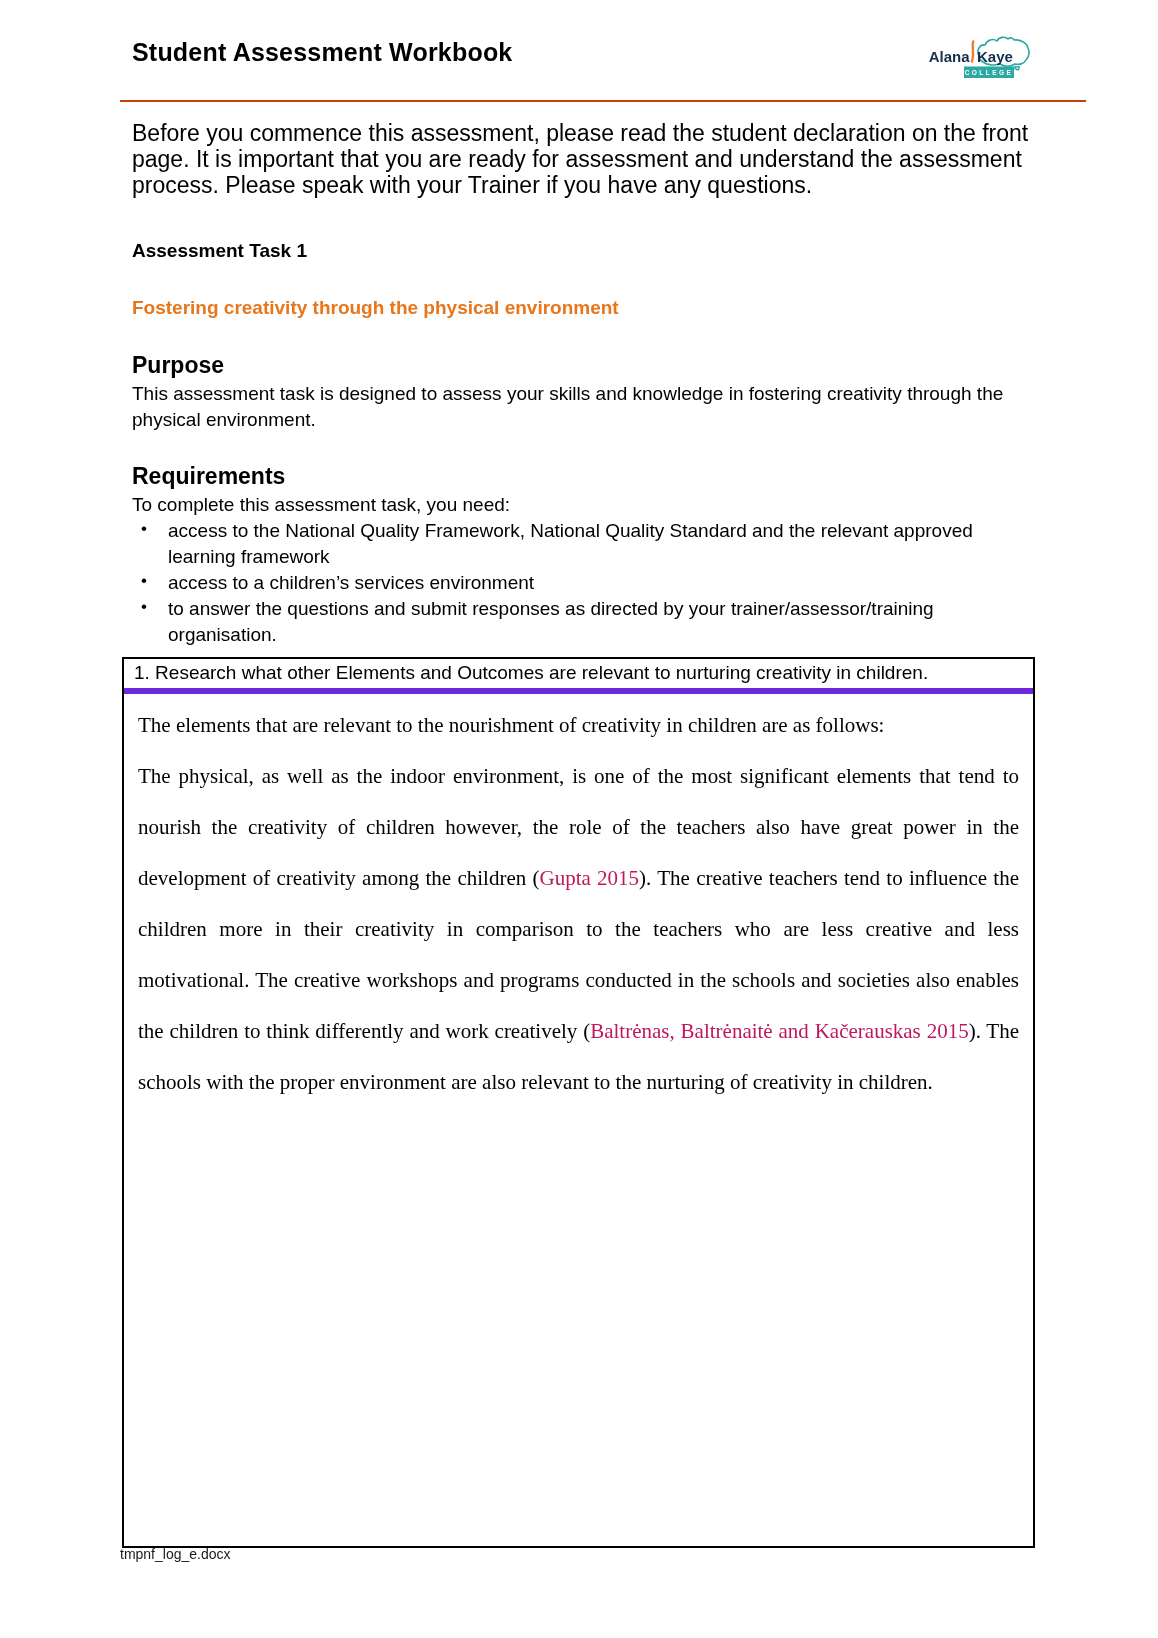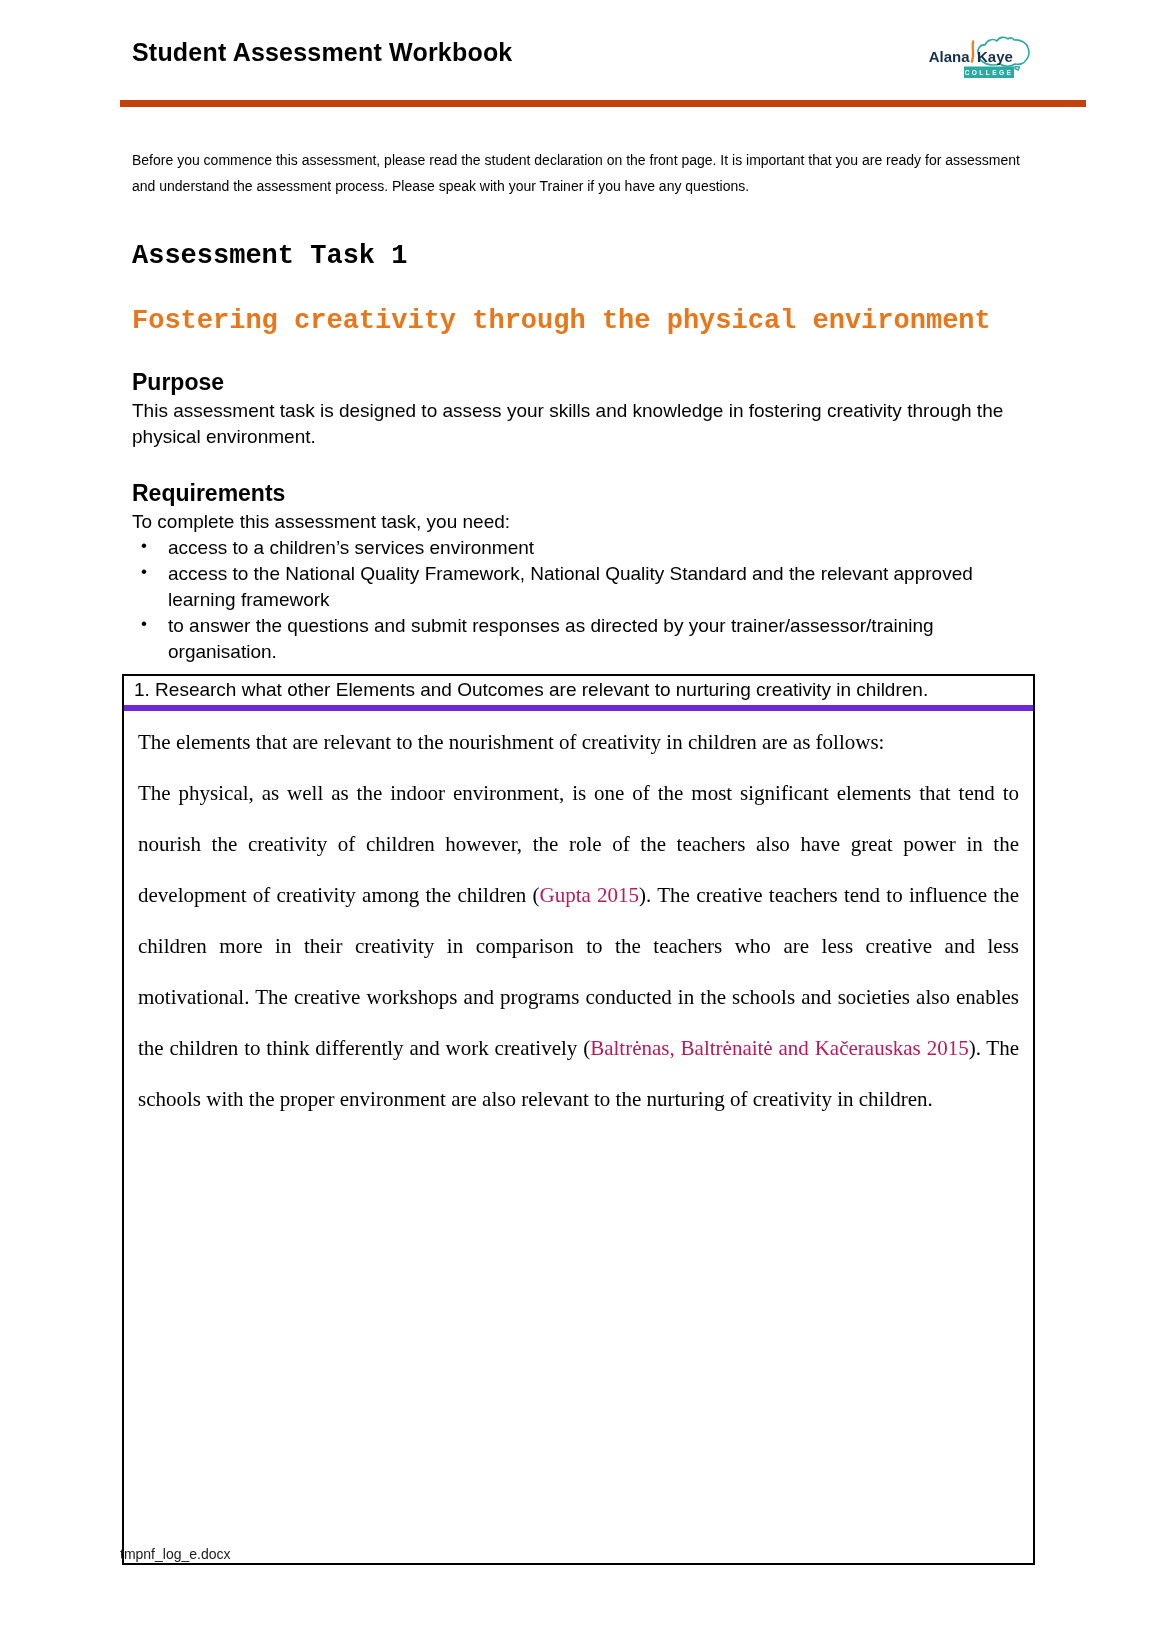--- a/index.html
+++ b/index.html
@@ -16,41 +16,40 @@
   }
 
   
   .doc-header {
     display: flex;
     justify-content: space-between;
     align-items: flex-start;
     margin-left: -12px;
     margin-right: -51px;
     padding: 0 0 12px 12px;
-    border-bottom: 7px solid #c2410c;
+    border-bottom: 2px solid #c2410c;
   }
   .doc-title {
     font-size: 25px;
     font-weight: bold;
     letter-spacing: 0.2px;
     padding-top: 2px;
   }
   .logo { width: 112px; height: 52px; flex: 0 0 auto; margin-right: 51px; }
 
   
   .intro {
-    margin-top: 40px;
-    font-size: 14px;
+    margin-top: 18px;
+    font-size: 23px;
     line-height: 26px;
   }
   h2.section {
     margin-top: 42px;
-    font-size: 27px;
+    font-size: 19px;
     font-weight: bold;
-    font-family: Liberation Mono, monospace;
   }
   h2.section.accent { margin-top: 35px; color: #E8761B; }
   h3.sub {
     margin-top: 33px;
     font-size: 23px;
     font-weight: bold;
   }
   .bodytext {
     font-size: 19px;
     line-height: 26px;
@@ -130,22 +129,22 @@
   <h2 class="section">Assessment Task 1</h2>
 
   <h2 class="section accent">Fostering creativity through the physical environment</h2>
 
   <h3 class="sub">Purpose</h3>
   <p class="bodytext">This assessment task is designed to assess your skills and knowledge in fostering creativity through the physical environment.</p>
 
   <h3 class="sub" style="margin-top:30px;">Requirements</h3>
   <p class="bodytext">To complete this assessment task, you need:</p>
   <ul class="req-list">
+    <li>access to the National Quality Framework, National Quality Standard and the relevant approved learning framework</li>
     <li>access to a children’s services environment</li>
-    <li>access to the National Quality Framework, National Quality Standard and the relevant approved learning framework</li>
     <li>to answer the questions and submit responses as directed by your trainer/assessor/training organisation.</li>
   </ul>
 
   <div class="qa-table">
     <div class="qa-question">1. Research what other Elements and Outcomes are relevant to nurturing creativity in children.</div>
     <div class="qa-answer">
       <p><span>The elements that are relevant to the nourishment of creativity in children are as follows:</span></p>
       <p><span>The physical, as well as the indoor environment, is one of the most significant elements that tend to nourish the creativity of children however, the role of the teachers also have great power in the development of creativity among the children (</span><span class="cite">Gupta 2015</span><span>).  The creative teachers tend to influence the children more in their creativity in comparison to the teachers who are less creative and less motivational. The creative workshops and programs conducted in the schools and societies also enables the children to think differently and work creatively (</span><span class="cite">Baltrėnas, Baltrėnaitė and Kačerauskas 2015</span><span>). The schools with the proper environment are also relevant to the nurturing of creativity in children.</span></p>
     </div>
   </div>

